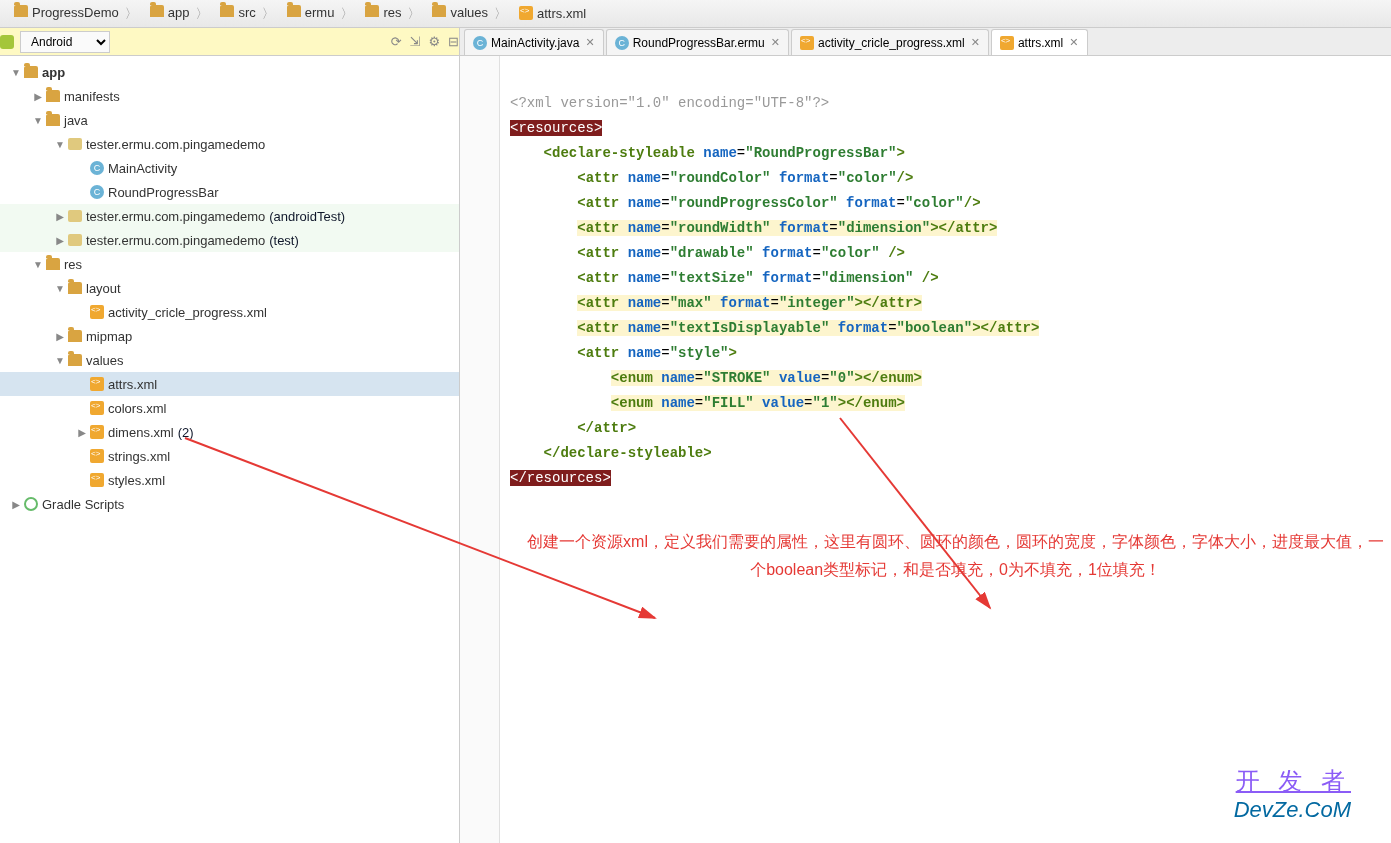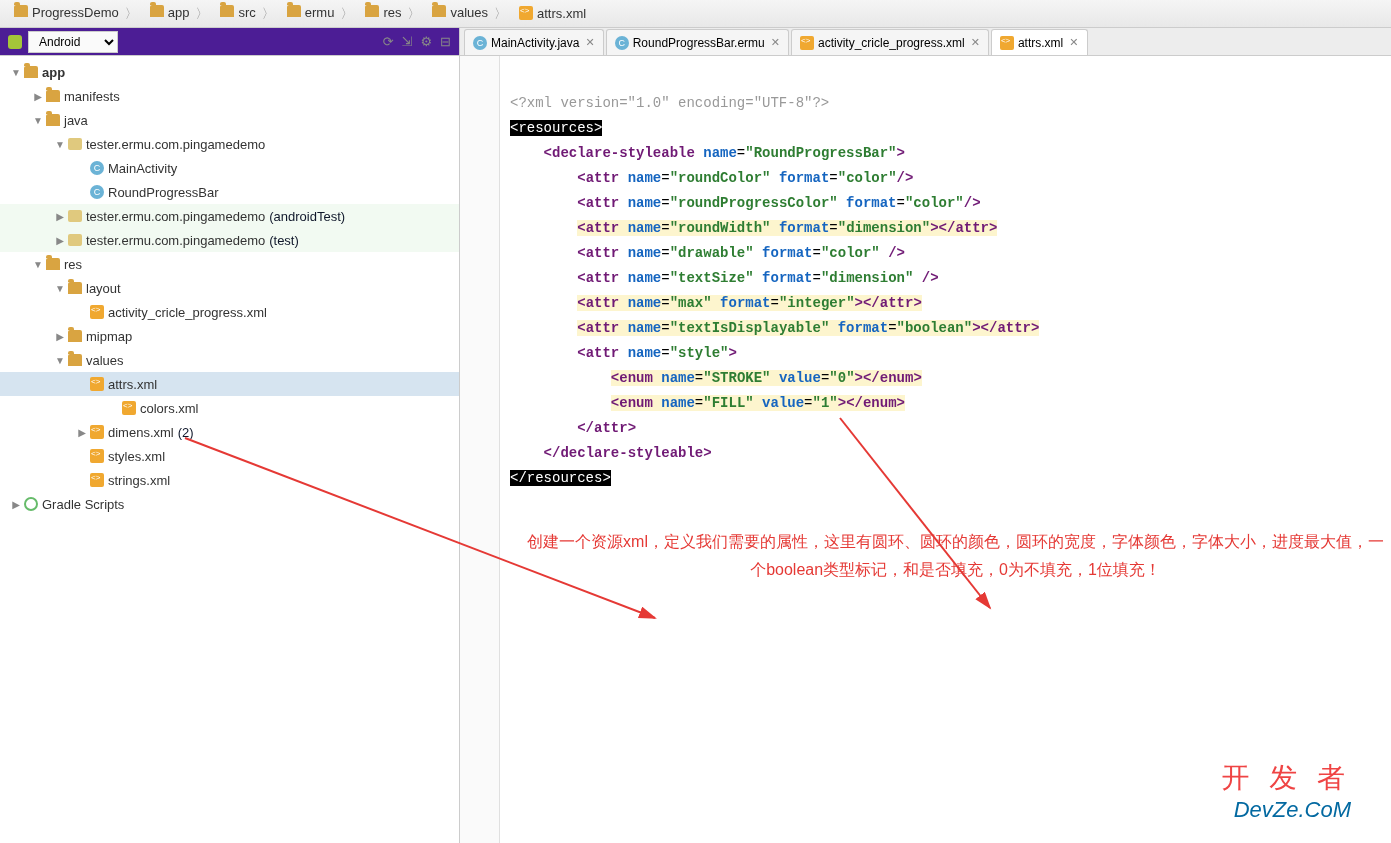--- a/index.html
+++ b/index.html
@@ -7,49 +7,49 @@
 .breadcrumbs { height: 28px; background: linear-gradient(#f5f5f5,#e8e8e8); border-bottom: 1px solid #ccc; display: flex; align-items: center; padding: 0 8px; }
 .crumb { display: flex; align-items: flex-start; padding: 0 6px; color: #333; cursor: pointer; }
 .crumb::after { content: "〉"; color: #999; margin-left: 6px; }
 .crumb:last-child::after { content: ""; }
 .folder-ico { display:inline-block; width:14px; height:12px; background:#d9a441; border-radius:2px 2px 0 0; margin-right:4px; position:relative; }
 .folder-ico::before { content:""; position:absolute; top:-3px; left:0; width:6px; height:3px; background:#d9a441; border-radius:2px 2px 0 0; }
 .xml-ico { display:inline-block; width:14px; height:14px; background:#f0a830; border-radius:2px; margin-right:4px; position:relative; }
 .xml-ico::after { content:"<>"; position:absolute; font-size:8px; color:#fff; left:1px; top:0; }
 .main { display: flex; height: calc(100% - 28px); }
 .sidebar { width: 460px; border-right: 1px solid #ccc; display:flex; flex-direction:column; }
-.sidebar-hdr { height: 28px; background:#4c1d95; border-bottom:1px solid #ccc; display:flex; align-items:center; padding:0 8px; }
+.sidebar-hdr { height: 28px; background:#fef9c3; border-bottom:1px solid #ccc; display:flex; align-items:center; padding:0 0; }
 .android-ico { display:inline-block; width:14px; height:14px; background:#a4c639; border-radius:3px; margin-right:6px; }
 .sidebar-hdr select { border:1px solid #ccc; background:#fafafa; font-size:12px; padding:2px 20px 2px 6px; margin-right: auto; }
 .tool-icons { display:flex; gap:8px; color:#888; font-size:13px; }
 .tree { flex:1; overflow:auto; padding:4px 0; font-size:13px; color:#333; }
 .tree-row { display:flex; align-items:center; height:24px; padding-right:8px; cursor:pointer; }
 .tree-row.selected { background:#d6e4f0; }
 .expander { width:16px; text-align:center; color:#888; font-size:10px; user-select:none; }
 .java-ico { display:inline-block; width:14px;height:14px; background:#6bb3d6; border-radius:50%; margin-right:4px; font-size:9px; color:#fff; text-align:center; line-height:14px; }
 .pkg-ico { display:inline-block; width:14px;height:12px; background:#e0c97e; border-radius:2px; margin-right:4px; }
 .gradle-ico { display:inline-block; width:14px;height:14px; border:2px solid #66bb6a; border-radius:50%; margin-right:4px; }
 .muted { color:#0f172a; margin-left:4px; }
 .editor { flex:1; display:flex; flex-direction:column; position:relative; }
 .tabs { height:28px; background:#ededed; border-bottom:1px solid #ccc; display:flex; align-items:flex-end; padding-left:4px; }
 .tab { display:flex; align-items:center; height:26px; padding:0 8px; border:1px solid #ccc; border-bottom:none; background:#f5f5f5; margin-right:2px; font-size:12px; border-radius:3px 3px 0 0; cursor:pointer; }
 .tab.active { background:#fff; }
 .tab .close { margin-left:6px; color:#888; font-size:11px; }
 .code { flex:1; position:relative; font-family:"Consolas","Courier New",monospace; font-size:14px; line-height:25px; padding:10px 0 0 50px; white-space:pre; overflow:hidden; }
 .gutter { position:absolute; left:0; top:0; bottom:0; width:40px; border-right:1px solid #e0e0e0; background:#fafafa; }
-.c-tag { color:#701a75; font-weight:bold; }
+.c-tag { color:#4d7c0f; font-weight:bold; }
 .c-attr { color:#1565c0; font-weight:bold; }
 .c-str { color:#2e7d32; font-weight:bold; }
 .c-pi { color:#999; }
 .hl-line { background:#fdf5ce; display:inline; }
-.hl-tag { background:#000000; color:#fff; }
+.hl-tag { background:#7f1d1d; color:#fff; }
 .annotation { position:absolute; left:60px; top:500px; color:#e53935; font-size:16px; line-height:28px; font-family:"Microsoft YaHei",sans-serif; max-width:920px;text-align:center; }
 svg.arrow { position:absolute; pointer-events:none; }
 .watermark { position:absolute; right:40px; bottom:20px; font-family:"Microsoft YaHei",Arial; text-align:right; }
-.watermark .cn { color:#ef4444; font-size:28px; letter-spacing:6px; }
+.watermark .cn { color:#8b5cf6; font-size:24px; letter-spacing:6px;text-decoration:underline; }
 .watermark .en { color:#0369a1; font-size:22px; font-style:italic; }
 </style>
 </head>
 <body>
 
 <div class="breadcrumbs" id="crumbs">
     <div class="crumb">
       <span class="folder-ico"></span>
       <span>ProgressDemo</span>
     </div>
@@ -160,40 +160,40 @@
         <div class="tree-row" style="padding-left: 52px;">
           <span class="expander">▼</span>
           <span class="folder-ico"></span>
           <span>values</span>
         </div>
         <div class="tree-row selected" style="padding-left: 74px;">
           <span class="expander"></span>
           <span class="xml-ico"></span>
           <span>attrs.xml</span>
         </div>
-        <div class="tree-row" style="padding-left: 106px;">
+        <div class="tree-row" style="padding-left: 74px;">
           <span class="expander"></span>
           <span class="xml-ico"></span>
           <span>colors.xml</span>
         </div>
         <div class="tree-row" style="padding-left: 74px;">
           <span class="expander">▶</span>
           <span class="xml-ico"></span>
           <span>dimens.xml</span>
           <span class="muted">(2)</span>
         </div>
         <div class="tree-row" style="padding-left: 74px;">
           <span class="expander"></span>
           <span class="xml-ico"></span>
+          <span>strings.xml</span>
+        </div>
+        <div class="tree-row" style="padding-left: 74px;">
+          <span class="expander"></span>
+          <span class="xml-ico"></span>
           <span>styles.xml</span>
-        </div>
-        <div class="tree-row" style="padding-left: 74px;">
-          <span class="expander"></span>
-          <span class="xml-ico"></span>
-          <span>strings.xml</span>
         </div>
         <div class="tree-row" style="padding-left: 8px;">
           <span class="expander">▶</span>
           <span class="gradle-ico"></span>
           <span>Gradle Scripts</span>
         </div>
       </div>
   </div>
 
   <div class="editor">

